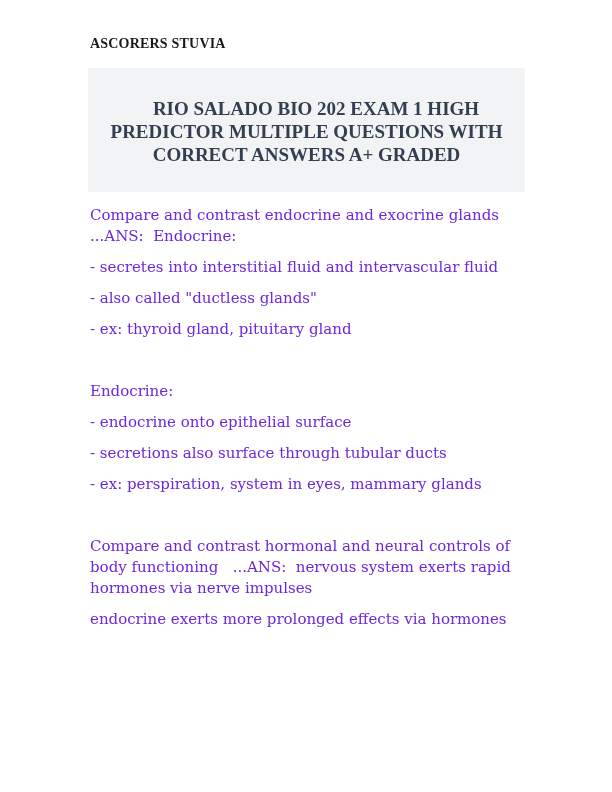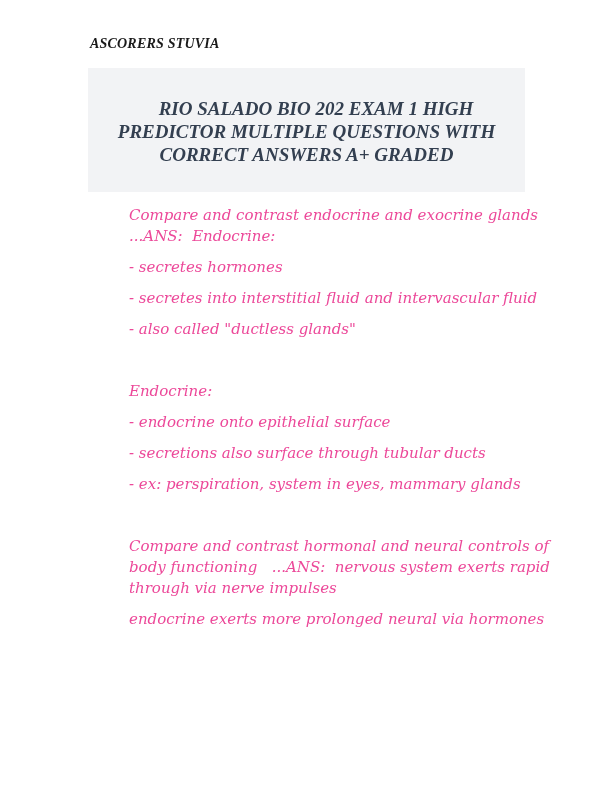--- a/index.html
+++ b/index.html
@@ -7,21 +7,20 @@
     padding: 0;
     background: #ffffff;
   }
   .page {
     position: relative;
     width: 612px;
     height: 792px;
     background: #ffffff;
     overflow: hidden;
     font-family: "DejaVu Serif", serif;
-    font-style: italic;
   }
   .doc-header {
     position: absolute;
     left: 90px;
     top: 37px;
     font-family: "Liberation Serif", serif;
     font-weight: bold;
     font-size: 14px;
     line-height: 14px;
     letter-spacing: 0.2px;
@@ -43,22 +42,21 @@
     color: #333f50;
     white-space: pre-wrap;
   }
   .doc-body {
     position: absolute;
     left: 90px;
     top: 205px;
     width: 436px;
     font-size: 15px;
     line-height: 21px;
-    color: #ec4899;
-    margin-left: 39px;
+    color: #6d28d9;
   }
   .para {
     margin: 0 0 10px 0;
     min-height: 21px;
     white-space: pre-wrap;
   }
 </style>
 </head>
 <body>
 
@@ -67,27 +65,27 @@
 
   <div class="title-block">
     <span>RIO SALADO BIO 202 EXAM 1 HIGH
 PREDICTOR MULTIPLE QUESTIONS WITH
 CORRECT ANSWERS A+ GRADED</span>
   </div>
 
   <div class="doc-body">
       <div class="para">Compare and contrast endocrine and exocrine glands
 ...ANS:  Endocrine:</div>
-      <div class="para">- secretes hormones</div>
       <div class="para">- secretes into interstitial fluid and intervascular fluid</div>
       <div class="para">- also called "ductless glands"</div>
+      <div class="para">- ex: thyroid gland, pituitary gland</div>
       <div class="para"></div>
       <div class="para">Endocrine:</div>
       <div class="para">- endocrine onto epithelial surface</div>
       <div class="para">- secretions also surface through tubular ducts</div>
       <div class="para">- ex: perspiration, system in eyes, mammary glands</div>
       <div class="para"></div>
       <div class="para">Compare and contrast hormonal and neural controls of
 body functioning   ...ANS:  nervous system exerts rapid
-through via nerve impulses</div>
-      <div class="para">endocrine exerts more prolonged neural via hormones</div>
+hormones via nerve impulses</div>
+      <div class="para">endocrine exerts more prolonged effects via hormones</div>
     </div>
 </div>
 
 </body></html>

